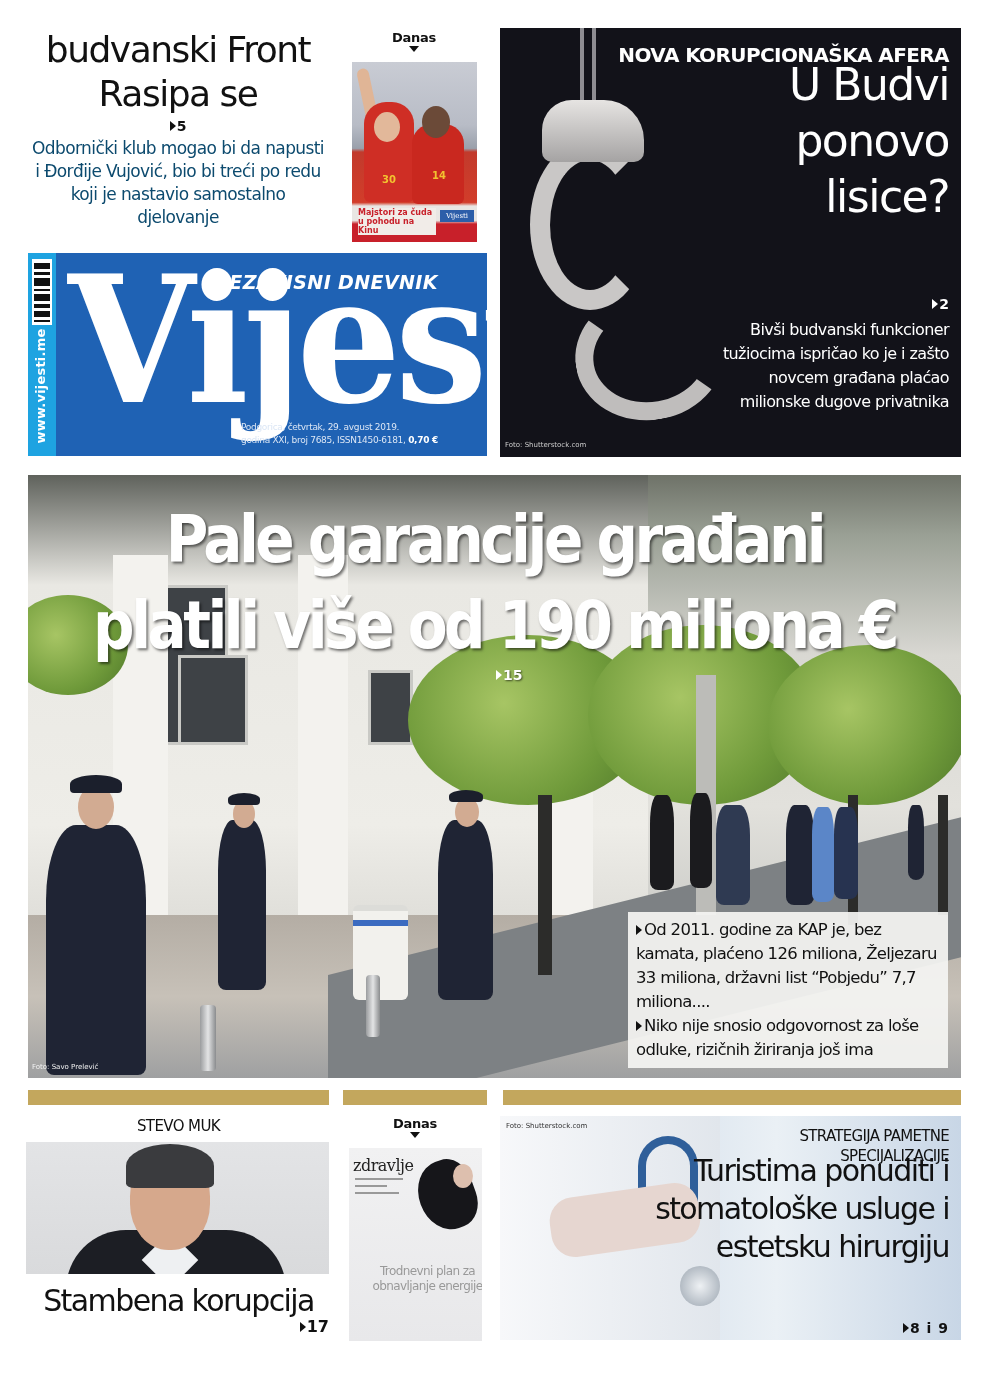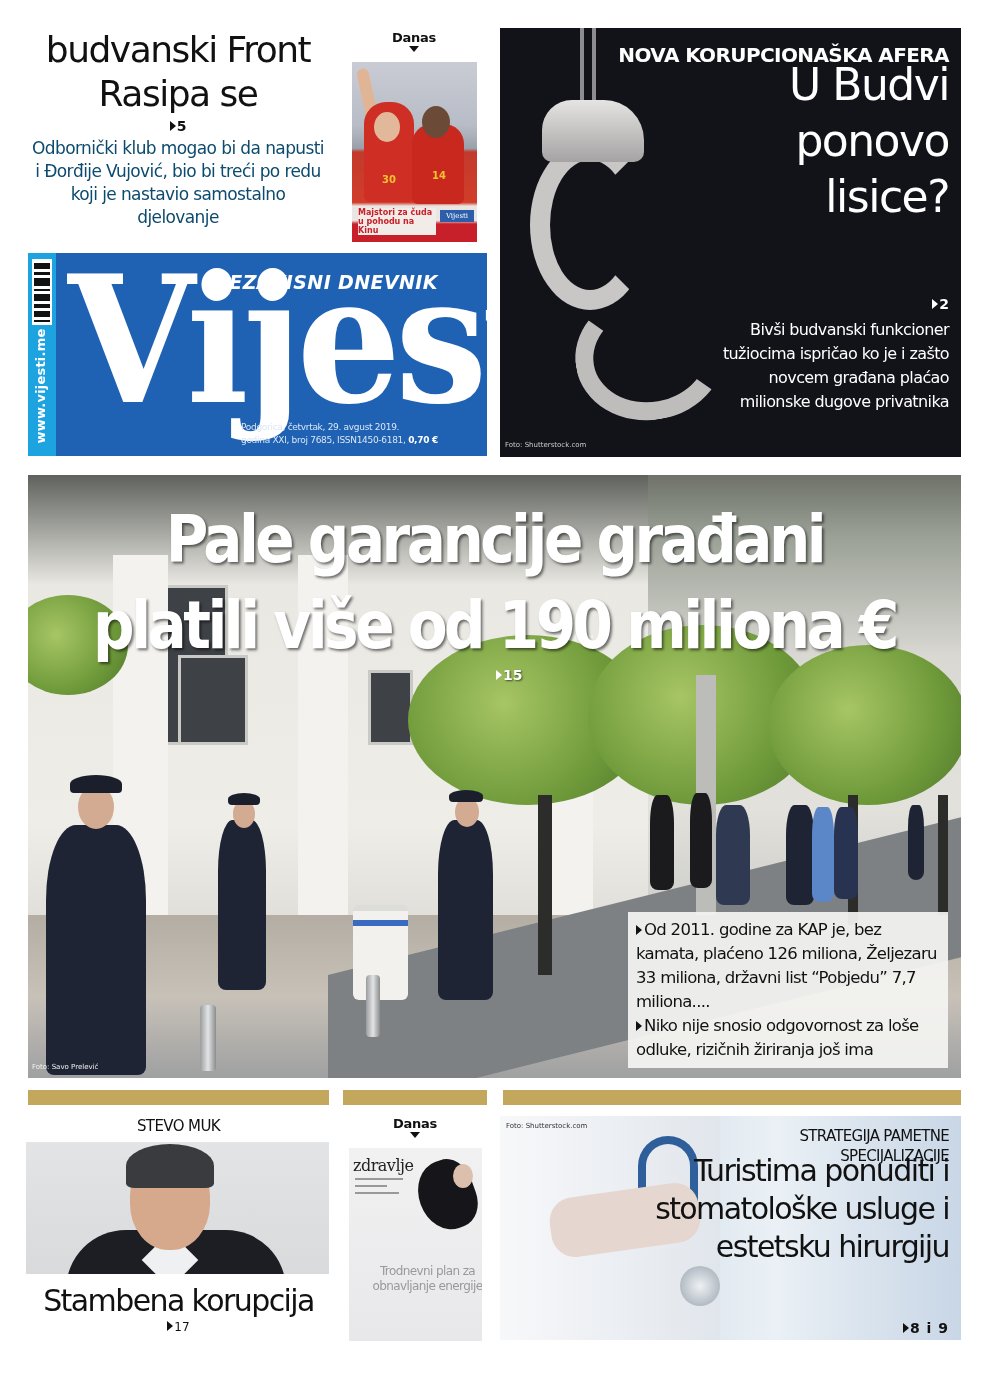--- a/index.html
+++ b/index.html
@@ -86,21 +86,21 @@
 
   
   #column-muk { left: 28px; top: 1112px; width: 301px; height: 235px; text-align: center; }
   #column-muk .author { font-size: 15px; font-weight: 500; letter-spacing: -0.6px; line-height: 20px; margin-top: 4px; }
   #column-muk .photo { position: relative; margin: 6px 0 0 -2px; width: 303px; height: 132px; background: linear-gradient(180deg, #e3e4e6, #d9dadc); overflow: hidden; }
   #column-muk .photo .suit { position: absolute; left: 40px; top: 88px; width: 220px; height: 60px; background: #1c1e24; border-radius: 60px 60px 0 0; }
   #column-muk .photo .shirt { position: absolute; left: 124px; top: 98px; width: 40px; height: 40px; background: #eef0f2; transform: rotate(45deg); }
   #column-muk .photo .face { position: absolute; left: 104px; top: 12px; width: 80px; height: 96px; background: #d6a88c; border-radius: 44% 44% 48% 48%; }
   #column-muk .photo .hair { position: absolute; left: 100px; top: 2px; width: 88px; height: 44px; background: #3a3b3e; border-radius: 50% 50% 10% 10%; }
   #column-muk .headline { font-size: 30px; line-height: 38px; letter-spacing: -1.6px; font-weight: 500; margin-top: 8px; }
-  #column-muk .pageref { font-size: 12px; font-weight: normal; line-height: 14px; }
+  #column-muk .pageref { font-size: 16px; font-weight: bold; line-height: 14px; text-align: right; }
 
   
   #danas-bottom { left: 343px; top: 1116px; width: 144px; height: 226px; }
   #danas-bottom .cover { position: absolute; left: 6px; top: 32px; width: 133px; height: 193px; background: linear-gradient(180deg, #f1f1f2, #e8e8ea); overflow: hidden; }
   #danas-bottom .mag-title { position: absolute; left: 4px; top: 8px; font-family: "DejaVu Serif", serif; font-size: 16px; color: #222; letter-spacing: -0.5px; }
   #danas-bottom .woman { position: absolute; left: 70px; top: 12px; width: 56px; height: 70px; background: #16161a; border-radius: 50% 40% 40% 50%; transform: rotate(-20deg); }
   #danas-bottom .woman-face { position: absolute; left: 104px; top: 16px; width: 20px; height: 24px; background: #ddbfae; border-radius: 50%; }
   #danas-bottom .lines { position: absolute; left: 6px; top: 30px; width: 50px; }
   #danas-bottom .lines i { display: block; height: 2px; background: #999; margin-bottom: 5px; }
   #danas-bottom .teaser { position: absolute; left: 16px; top: 116px; width: 125px; text-align: center; font-size: 12px; line-height: 15px; color: #999; letter-spacing: -0.6px; }

